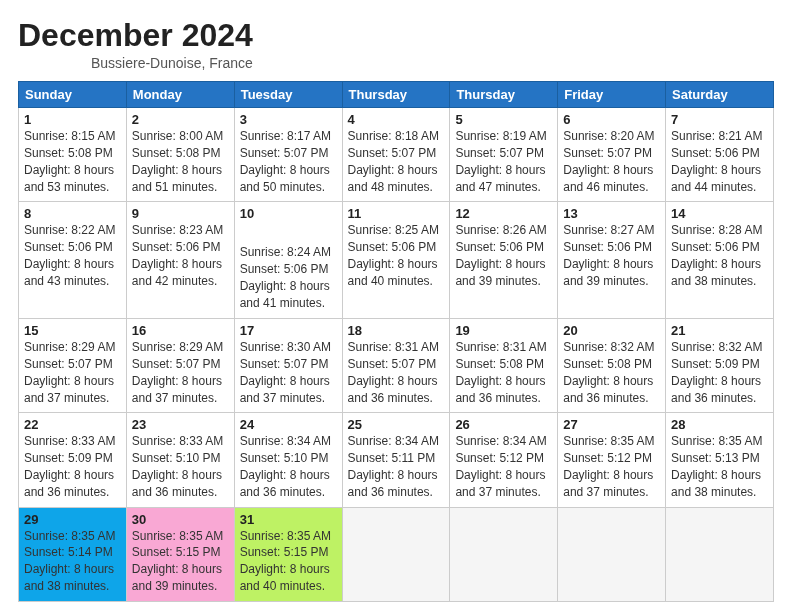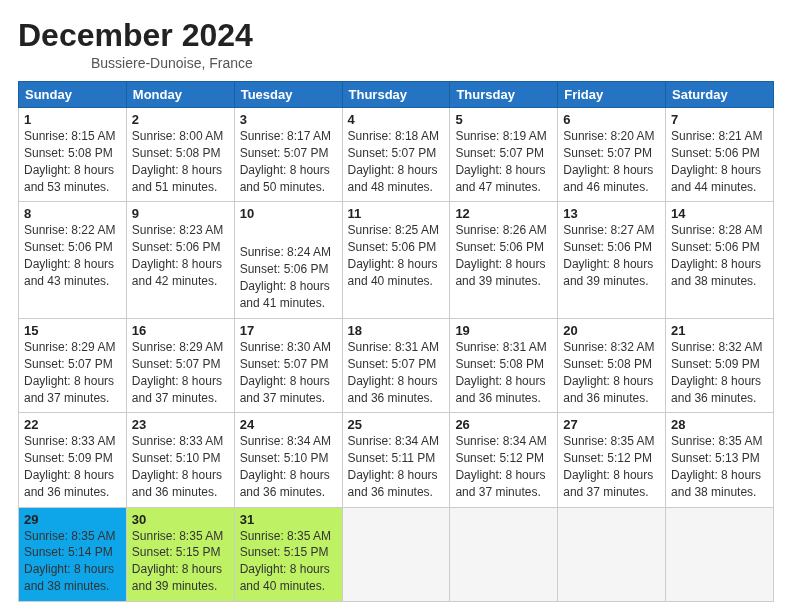--- a/index.html
+++ b/index.html
@@ -327,21 +327,21 @@
           </td>
         </tr>
         <tr>
           <td style="background: #0ea5e9;">
             <span class="day-num">29</span>
             <div class="day-info" style="white-space: pre-line;">Sunrise: 8:35 AM
 Sunset: 5:14 PM
 Daylight: 8 hours
 and 38 minutes.</div>
           </td>
-          <td style="background: #bef264;">
+          <td style="background: #f9a8d4;">
             <span class="day-num">30</span>
             <div class="day-info" style="white-space: pre-line;">Sunrise: 8:35 AM
 Sunset: 5:15 PM
 Daylight: 8 hours
 and 39 minutes.</div>
           </td>
           <td style="background: #bef264;">
             <span class="day-num">31</span>
             <div class="day-info" style="white-space: pre-line;">Sunrise: 8:35 AM
 Sunset: 5:15 PM

